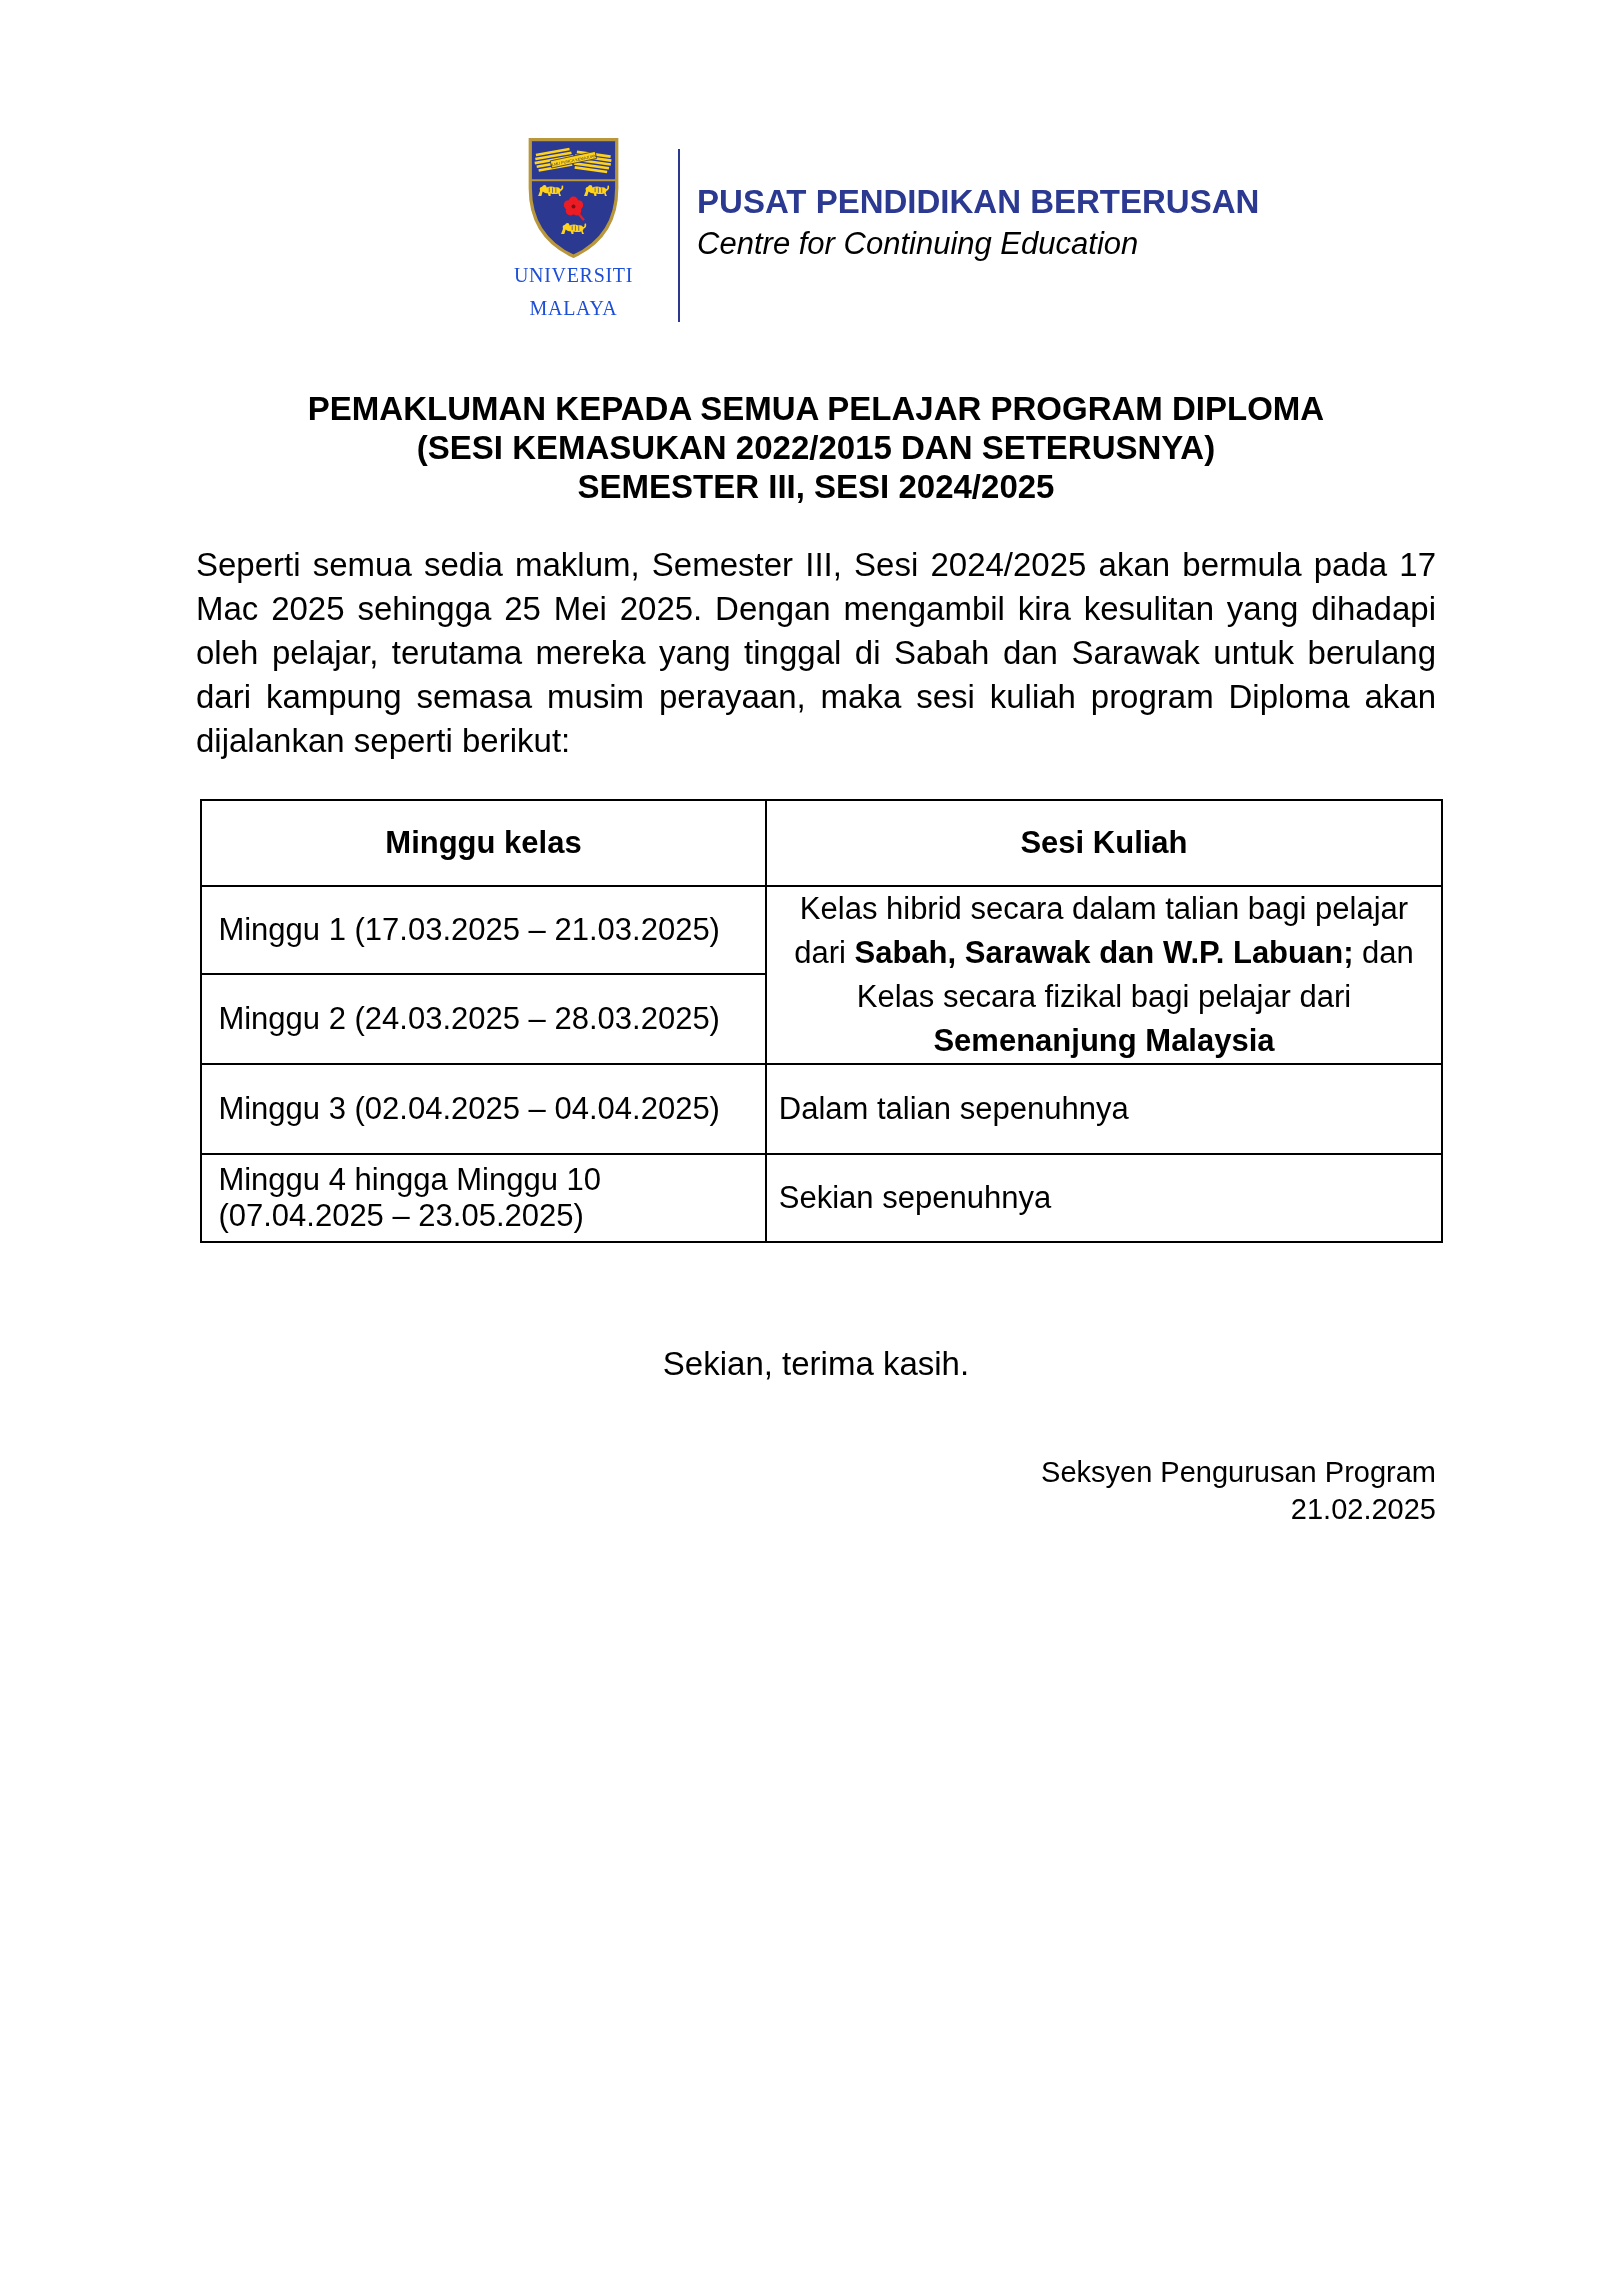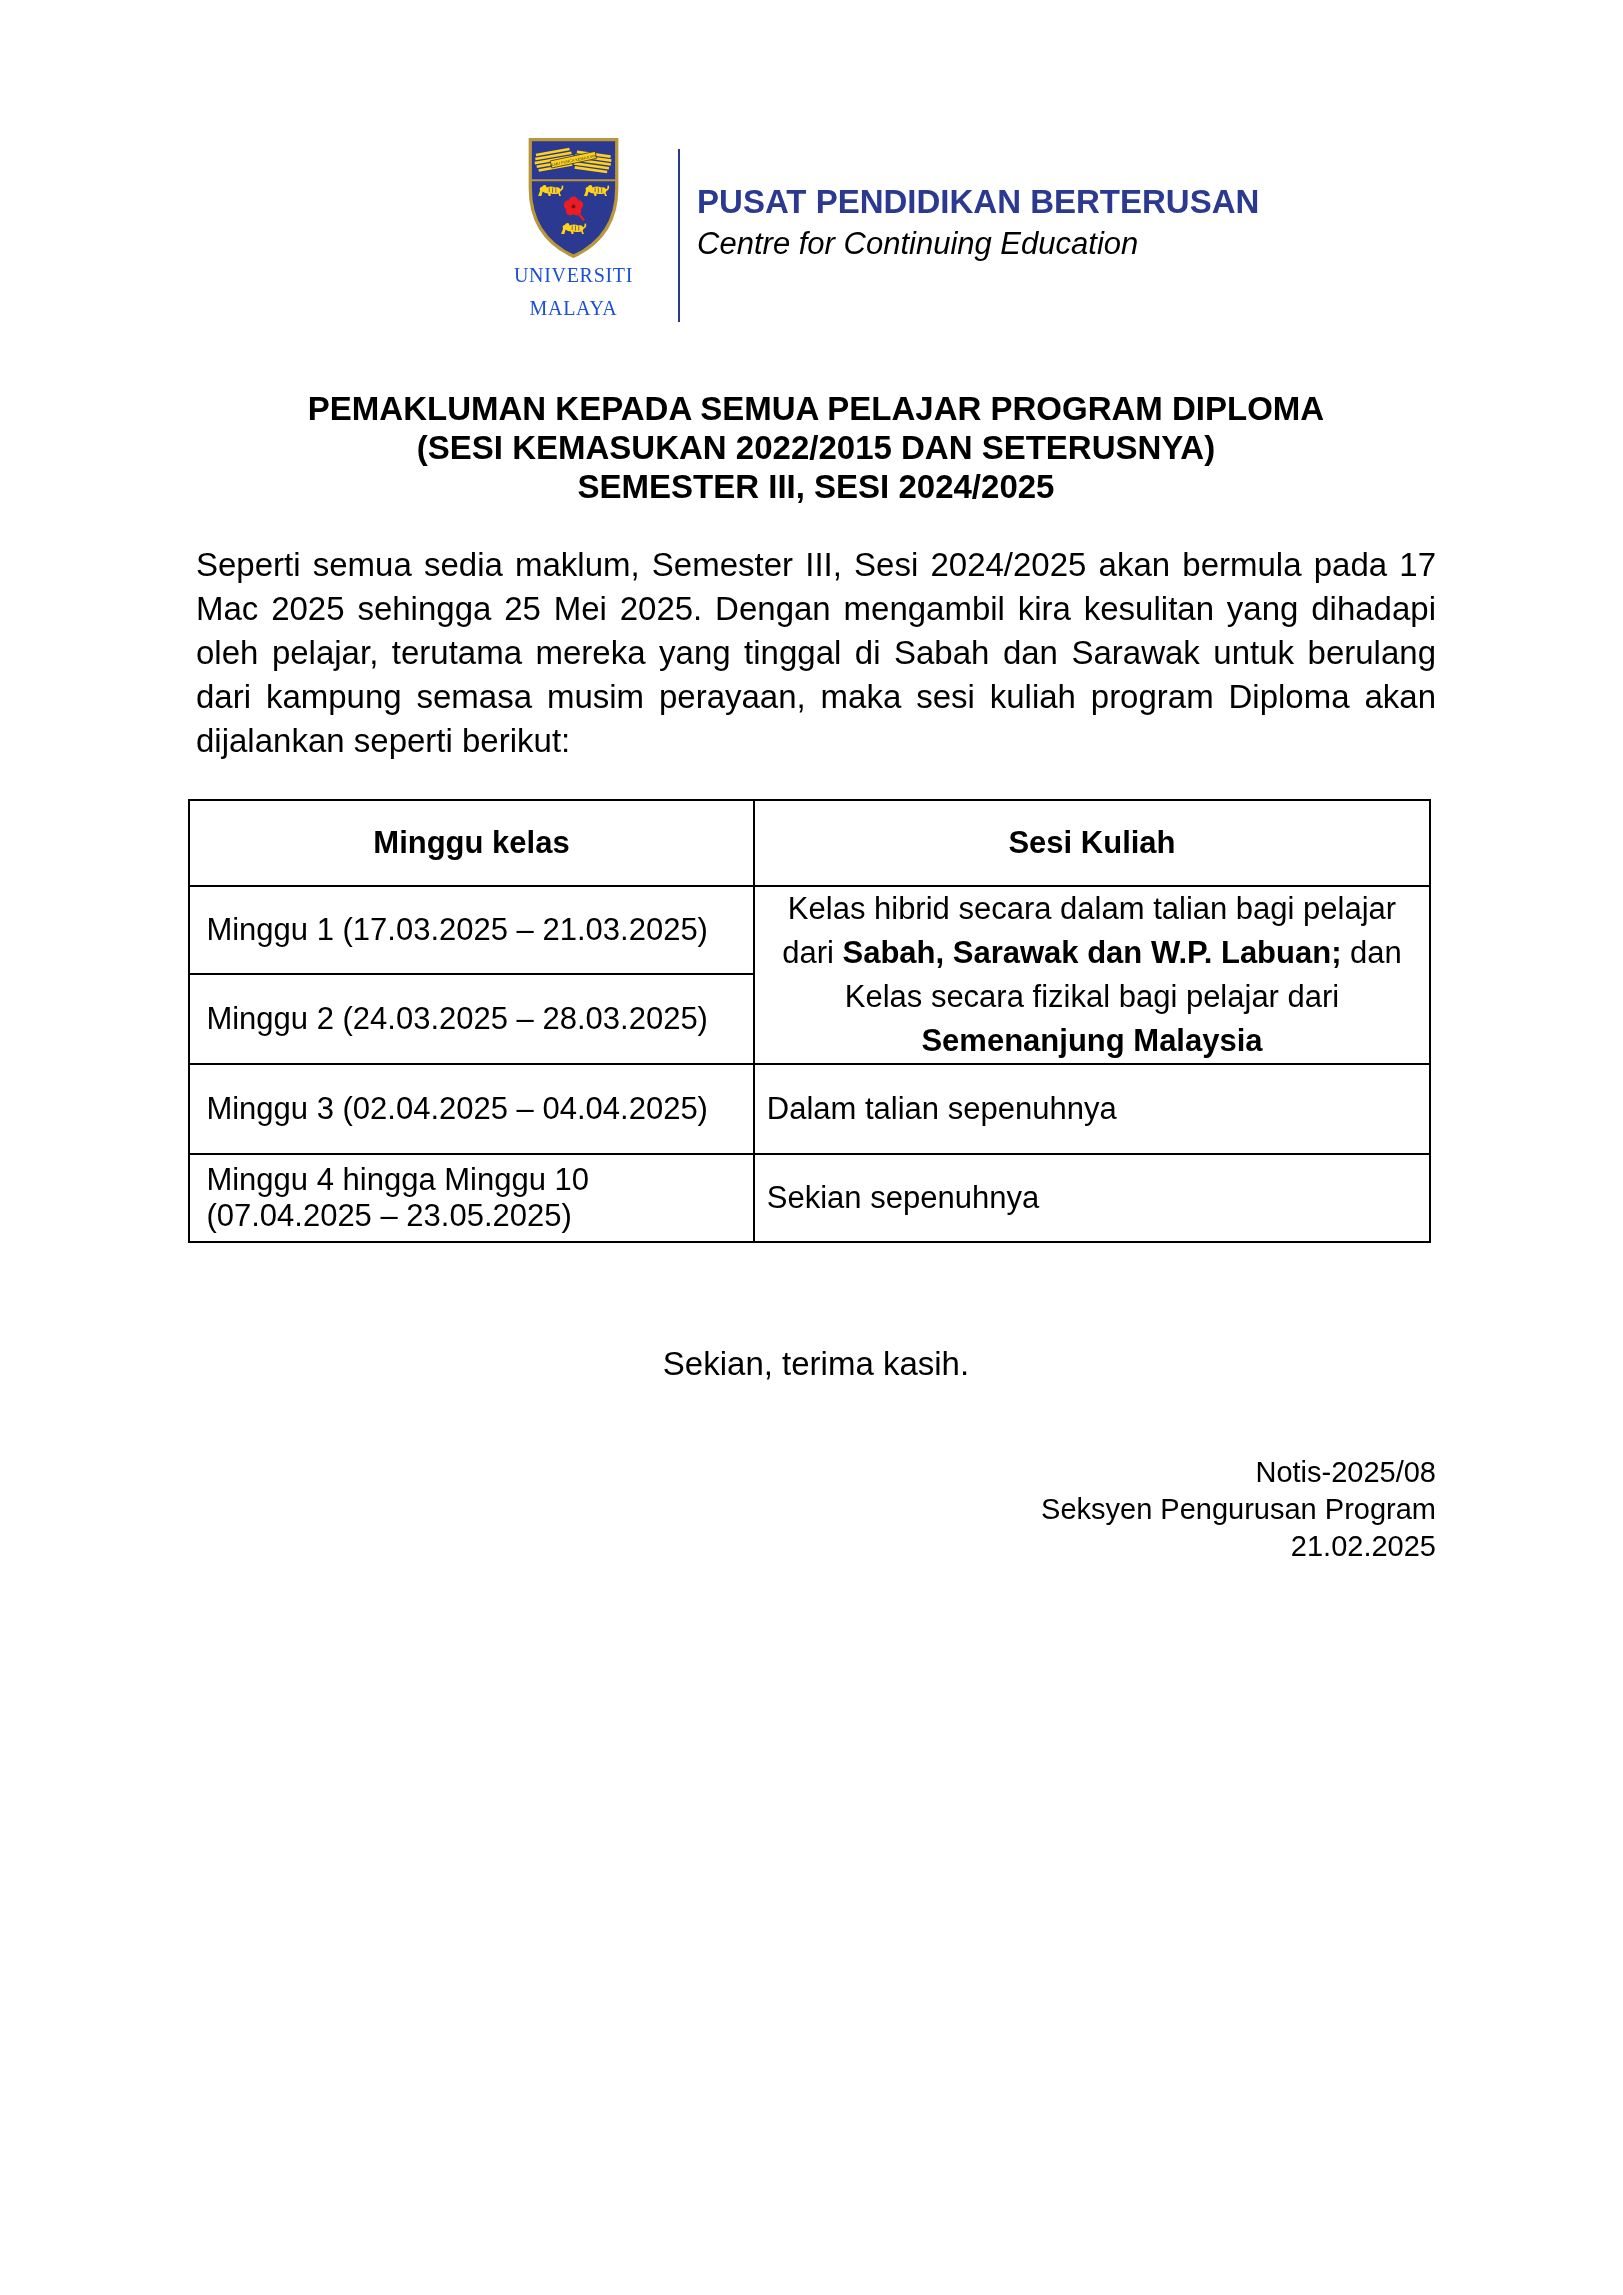--- a/index.html
+++ b/index.html
@@ -34,21 +34,21 @@
   }
 
   
   .body-par {
     position:absolute; left:196px; top:543px; width:1240px; margin:0;
     font-size:33px; line-height:44px; text-align:justify;
   }
 
   
   table.schedule {
-    position:absolute; left:188px; top:799px; width:1240px;
+    position:absolute; left:200px; top:799px; width:1240px;
     border-collapse:collapse; table-layout:fixed;
     font-size:31px;
   }
   table.schedule col.c1 { width:565px; }
   table.schedule col.c2 { width:676px; }
   table.schedule th, table.schedule td { border:2px solid #000; vertical-align:middle; }
   table.schedule thead tr { height:86px; }
   table.schedule tbody tr:nth-child(1) { height:88px; }
   table.schedule tbody tr:nth-child(2) { height:90px; }
   table.schedule tbody tr:nth-child(3) { height:90px; }
@@ -169,19 +169,18 @@
         <td class="week">Minggu 4 hingga Minggu 10
 (07.04.2025 – 23.05.2025)</td>
         <td class="session">Sekian sepenuhnya</td>
       </tr>
     </tbody>
   </table>
 
   <p class="closing">Sekian, terima kasih.</p>
 
   <div class="footer">
-    <div>Notis-2025/08</div>
     <div>Seksyen Pengurusan Program</div>
     <div>21.02.2025</div>
   </div>
 
 </div>
 
 
 </body></html>

